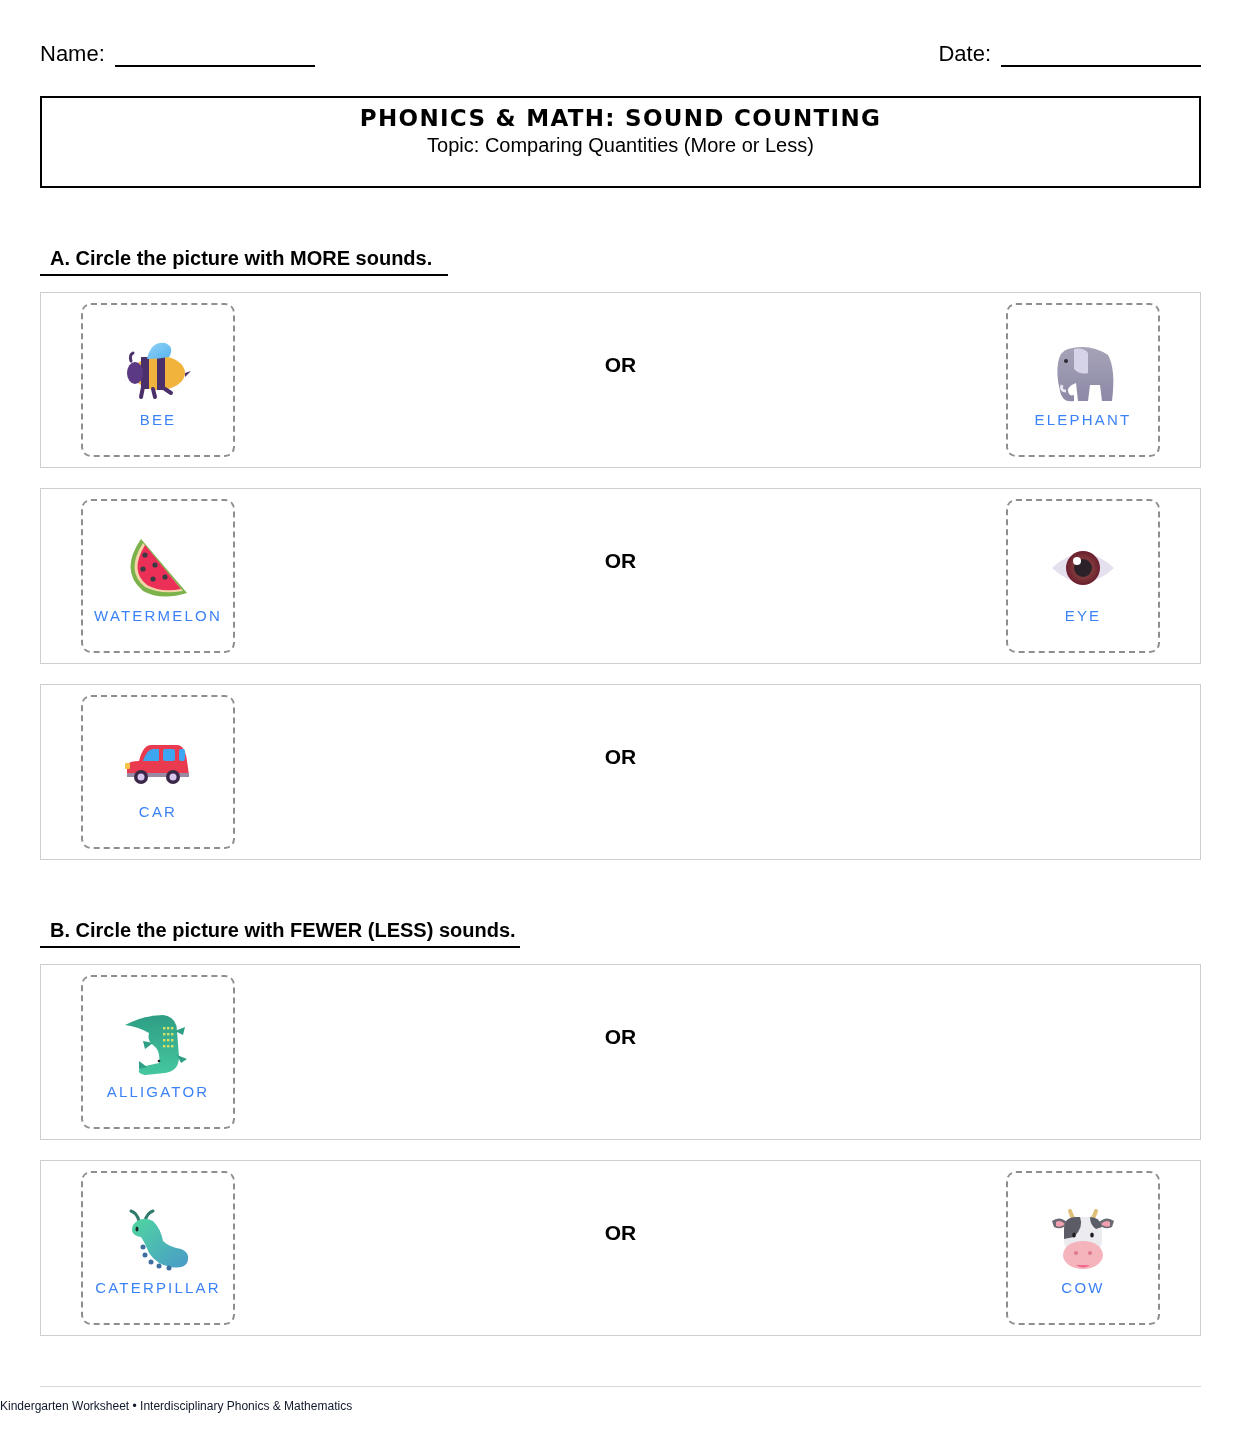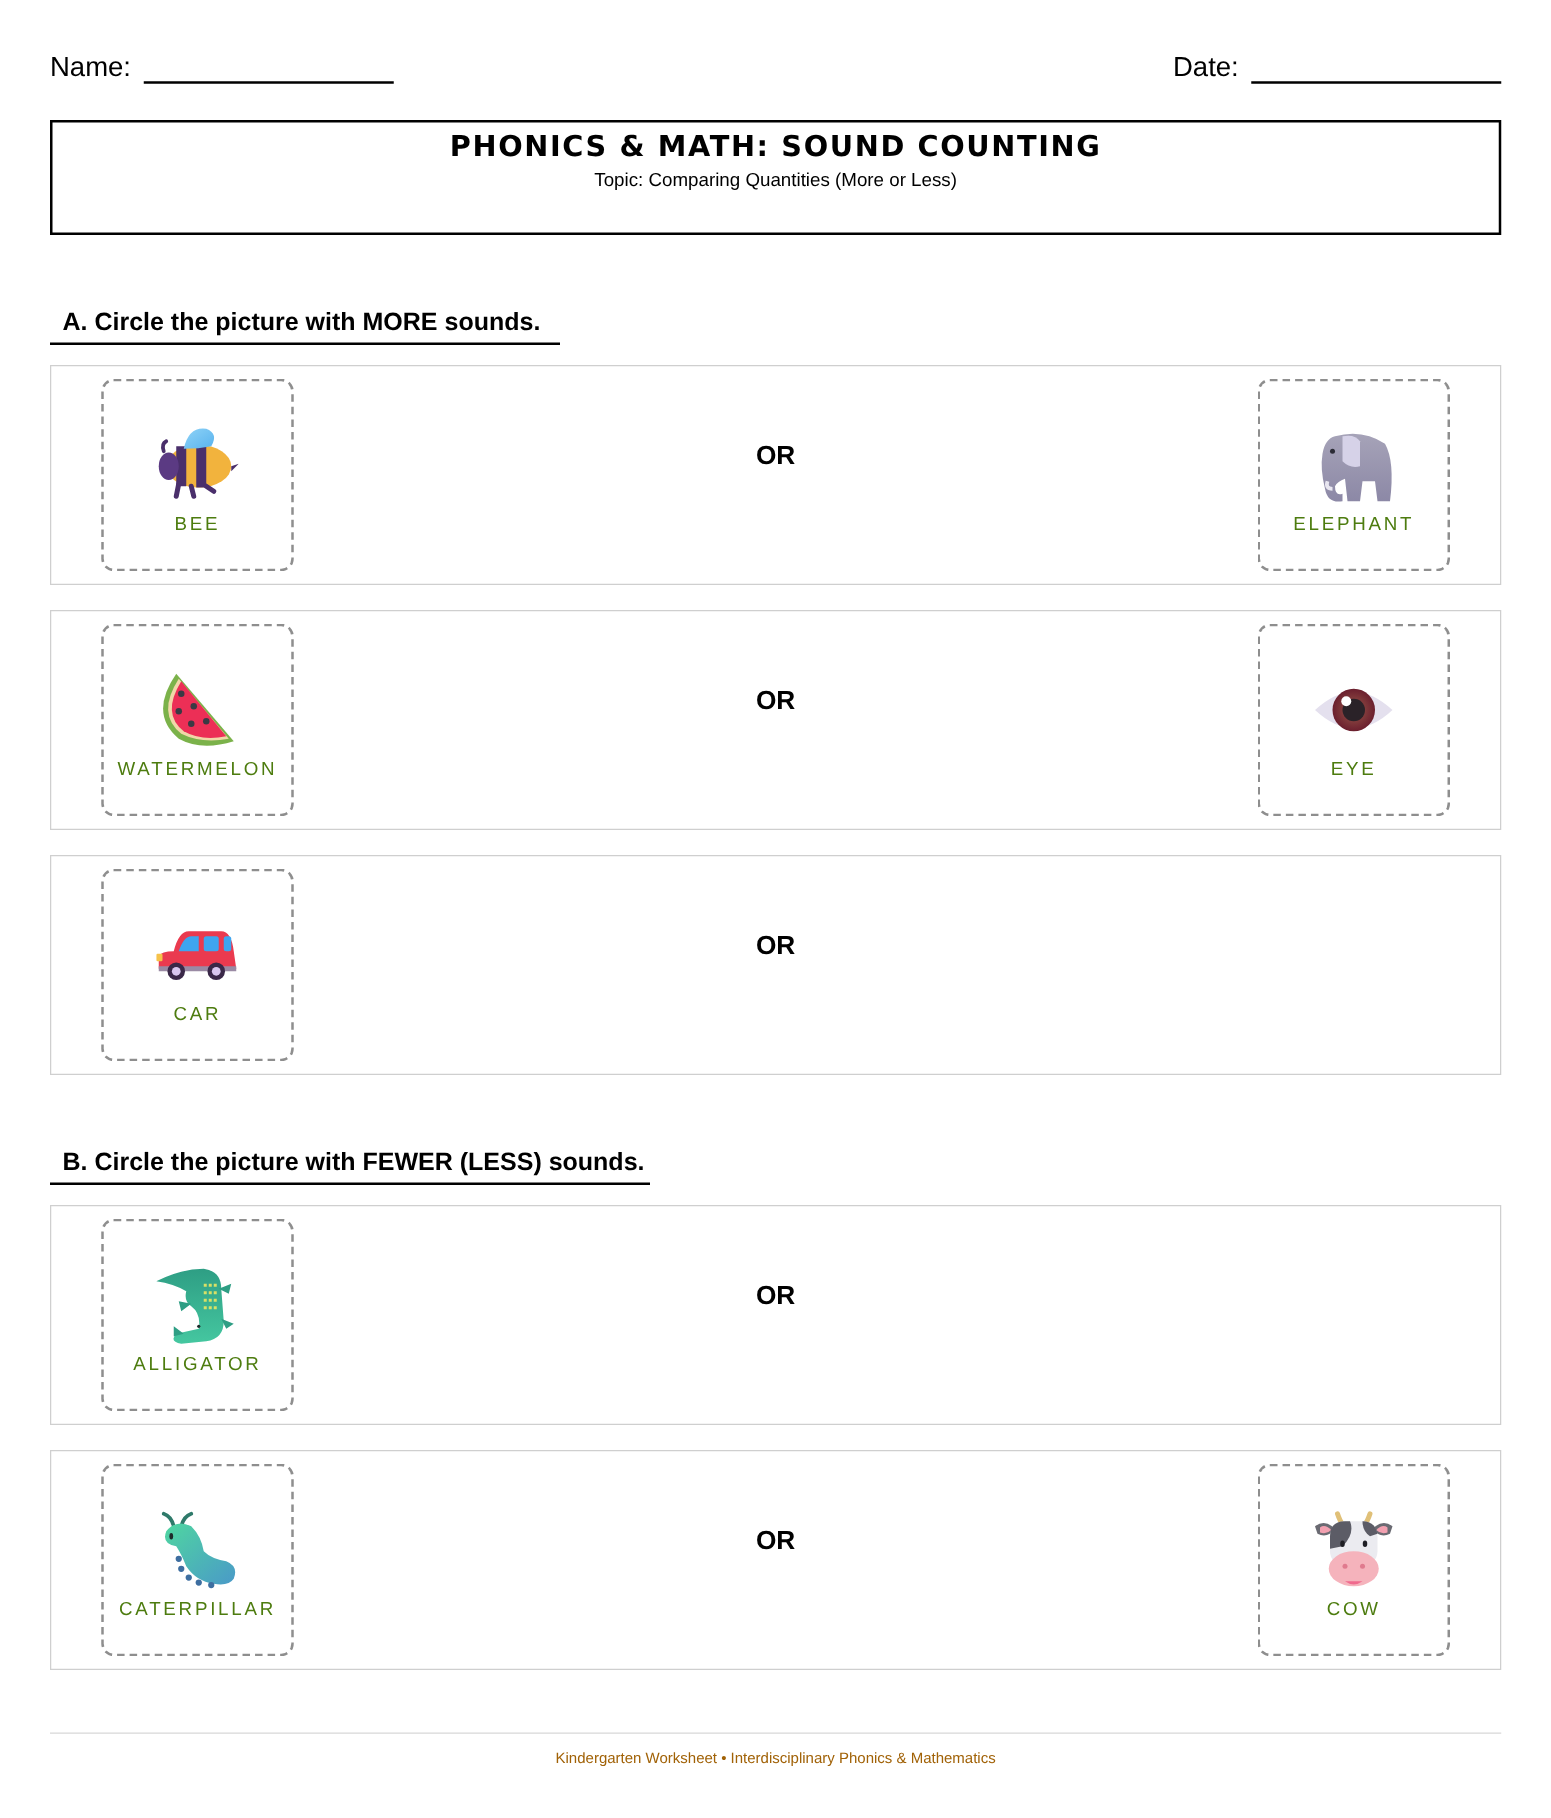--- a/index.html
+++ b/index.html
@@ -8,37 +8,37 @@
 
   .header-row { position: absolute; top: 42px; left: 40px; width: 1161px; height: 26px; }
   .field { position: absolute; top: 0; display: flex; align-items: flex-end; }
   .field-name { left: 0; }
   .field-date { right: 0; }
   .field-label { font-size: 22px; line-height: 24px; font-family: "Liberation Sans", sans-serif; }
   .field-line { display: inline-block; width: 200px; height: 2px; background: #000; margin-left: 10px; margin-bottom: -1px; }
 
   .title-box { position: absolute; top: 96px; left: 40px; width: 1161px; height: 92px; border: 2px solid #000; text-align: center; }
   .title { margin-top: 5px; font-size: 23px; font-weight: bold; letter-spacing: 1.3px; line-height: 30px; font-family: "DejaVu Sans", sans-serif; }
-  .subtitle { margin-top: 2px; font-size: 15px; line-height: 20px; font-family: "Liberation Sans", sans-serif; text-align: center; }
+  .subtitle { margin-top: 2px; font-size: 20px; line-height: 20px; font-family: "Liberation Sans", sans-serif; text-align: center; }
 
   .section-heading { position: absolute; left: 40px; height: 36px; border-bottom: 2px solid #000; padding-left: 10px; }
   .section-heading span { font-size: 20px; font-weight: bold; line-height: 30px; font-family: "Liberation Sans", sans-serif; display: inline-block; padding-top: 3px; text-align: center; }
   #sec-a { top: 240px; width: 408px; }
   #sec-b { top: 912px; width: 480px; }
 
   .row { position: absolute; left: 40px; width: 1161px; height: 176px; border: 1px solid #cfcfcf; }
   .card { position: absolute; top: 10px; width: 154px; height: 154px; border: 2px dashed #8e8e8e; border-radius: 10px; text-align: center; cursor: pointer; }
   .card.left { left: 40px; }
   .card.right { right: 40px; }
   .card .pic { display: block; margin: 34px auto 0; width: 66px; height: 66px; }
-  .card .word { display: block; margin-top: 6px; font-size: 15px; letter-spacing: 2.2px; line-height: 18px; font-family: "Liberation Sans", sans-serif; color: #4d7c0f; }
+  .card .word { display: block; margin-top: 6px; font-size: 15px; letter-spacing: 2.2px; line-height: 18px; font-family: "Liberation Sans", sans-serif; color: #3b82f6; }
   .or { position: absolute; left: 0; right: 0; top: 59px; text-align: center; font-size: 21px; font-weight: bold; line-height: 26px; font-family: "Liberation Sans", sans-serif; }
 
   .footer-rule { position: absolute; top: 1386px; left: 40px; width: 1161px; height: 1px; background: #d8d8d8; }
-  .footer { position: absolute; top: 1398px; left: 0; width: 1241px; text-align: center; font-size: 12px; line-height: 16px; font-family: "Liberation Sans", sans-serif; color: #a16207; }
+  .footer { position: absolute; top: 1398px; left: 0; width: 1241px; text-align: left; font-size: 12px; line-height: 16px; font-family: "Liberation Sans", sans-serif; color: #0f172a; }
 </style>
 </head>
 <body>
 
 <div class="header-row">
   <div class="field field-name">
     <span class="field-label">Name:</span>
     <span class="field-line"></span>
   </div>
   <div class="field field-date">

